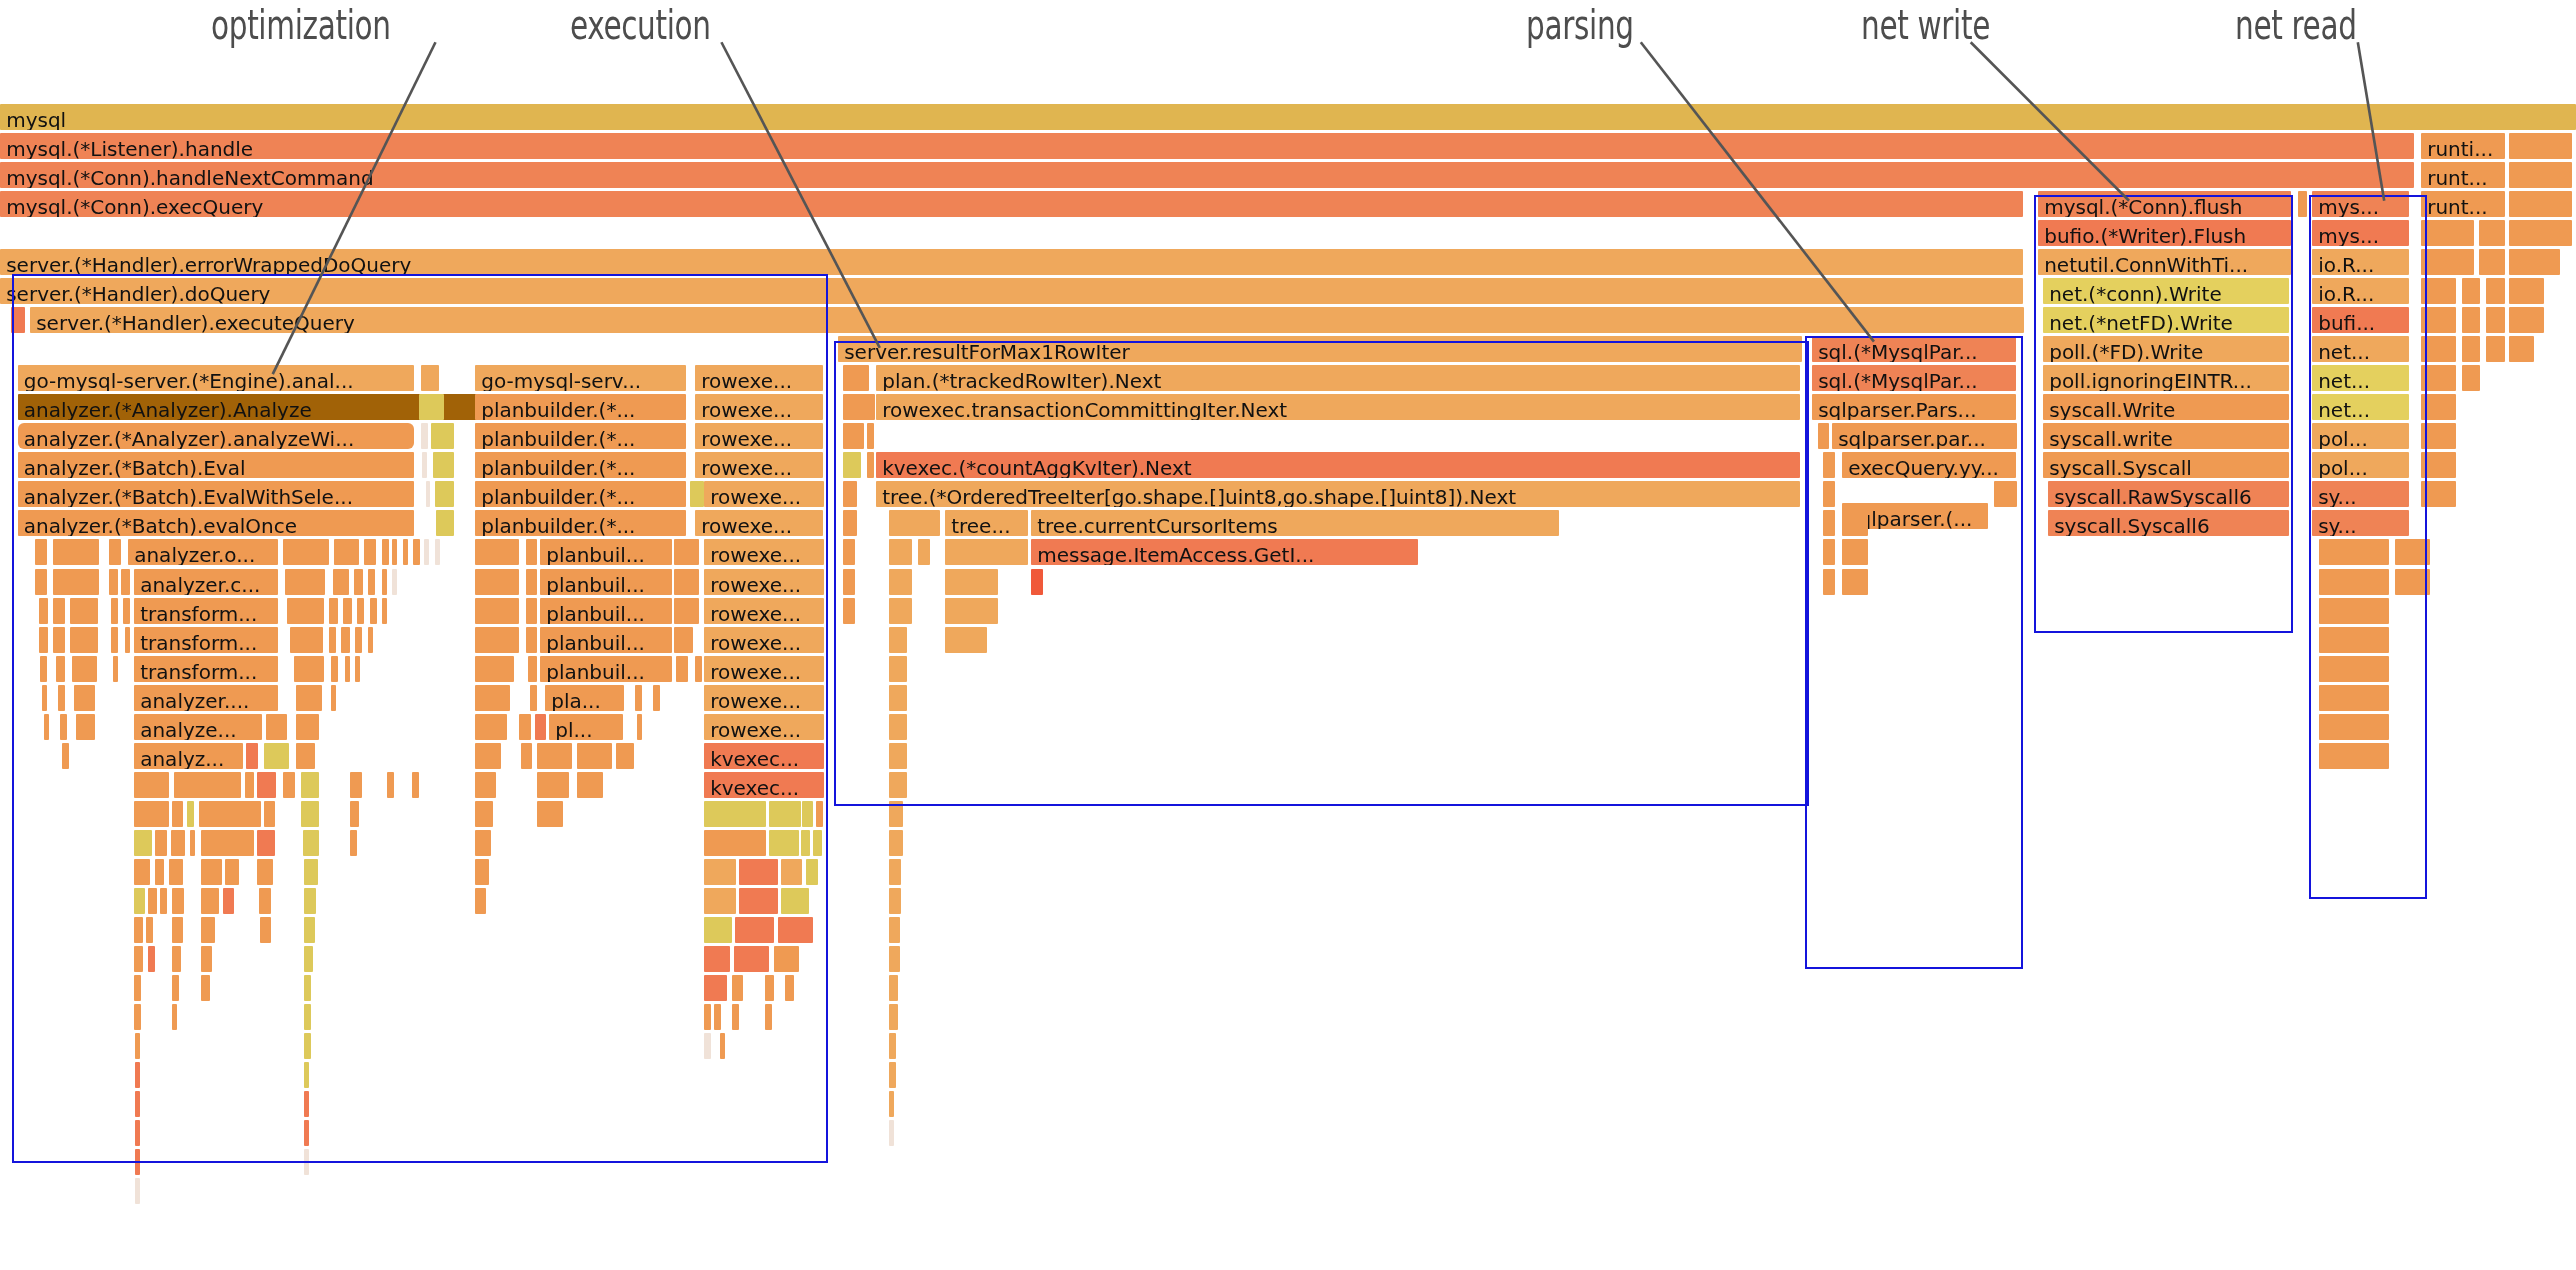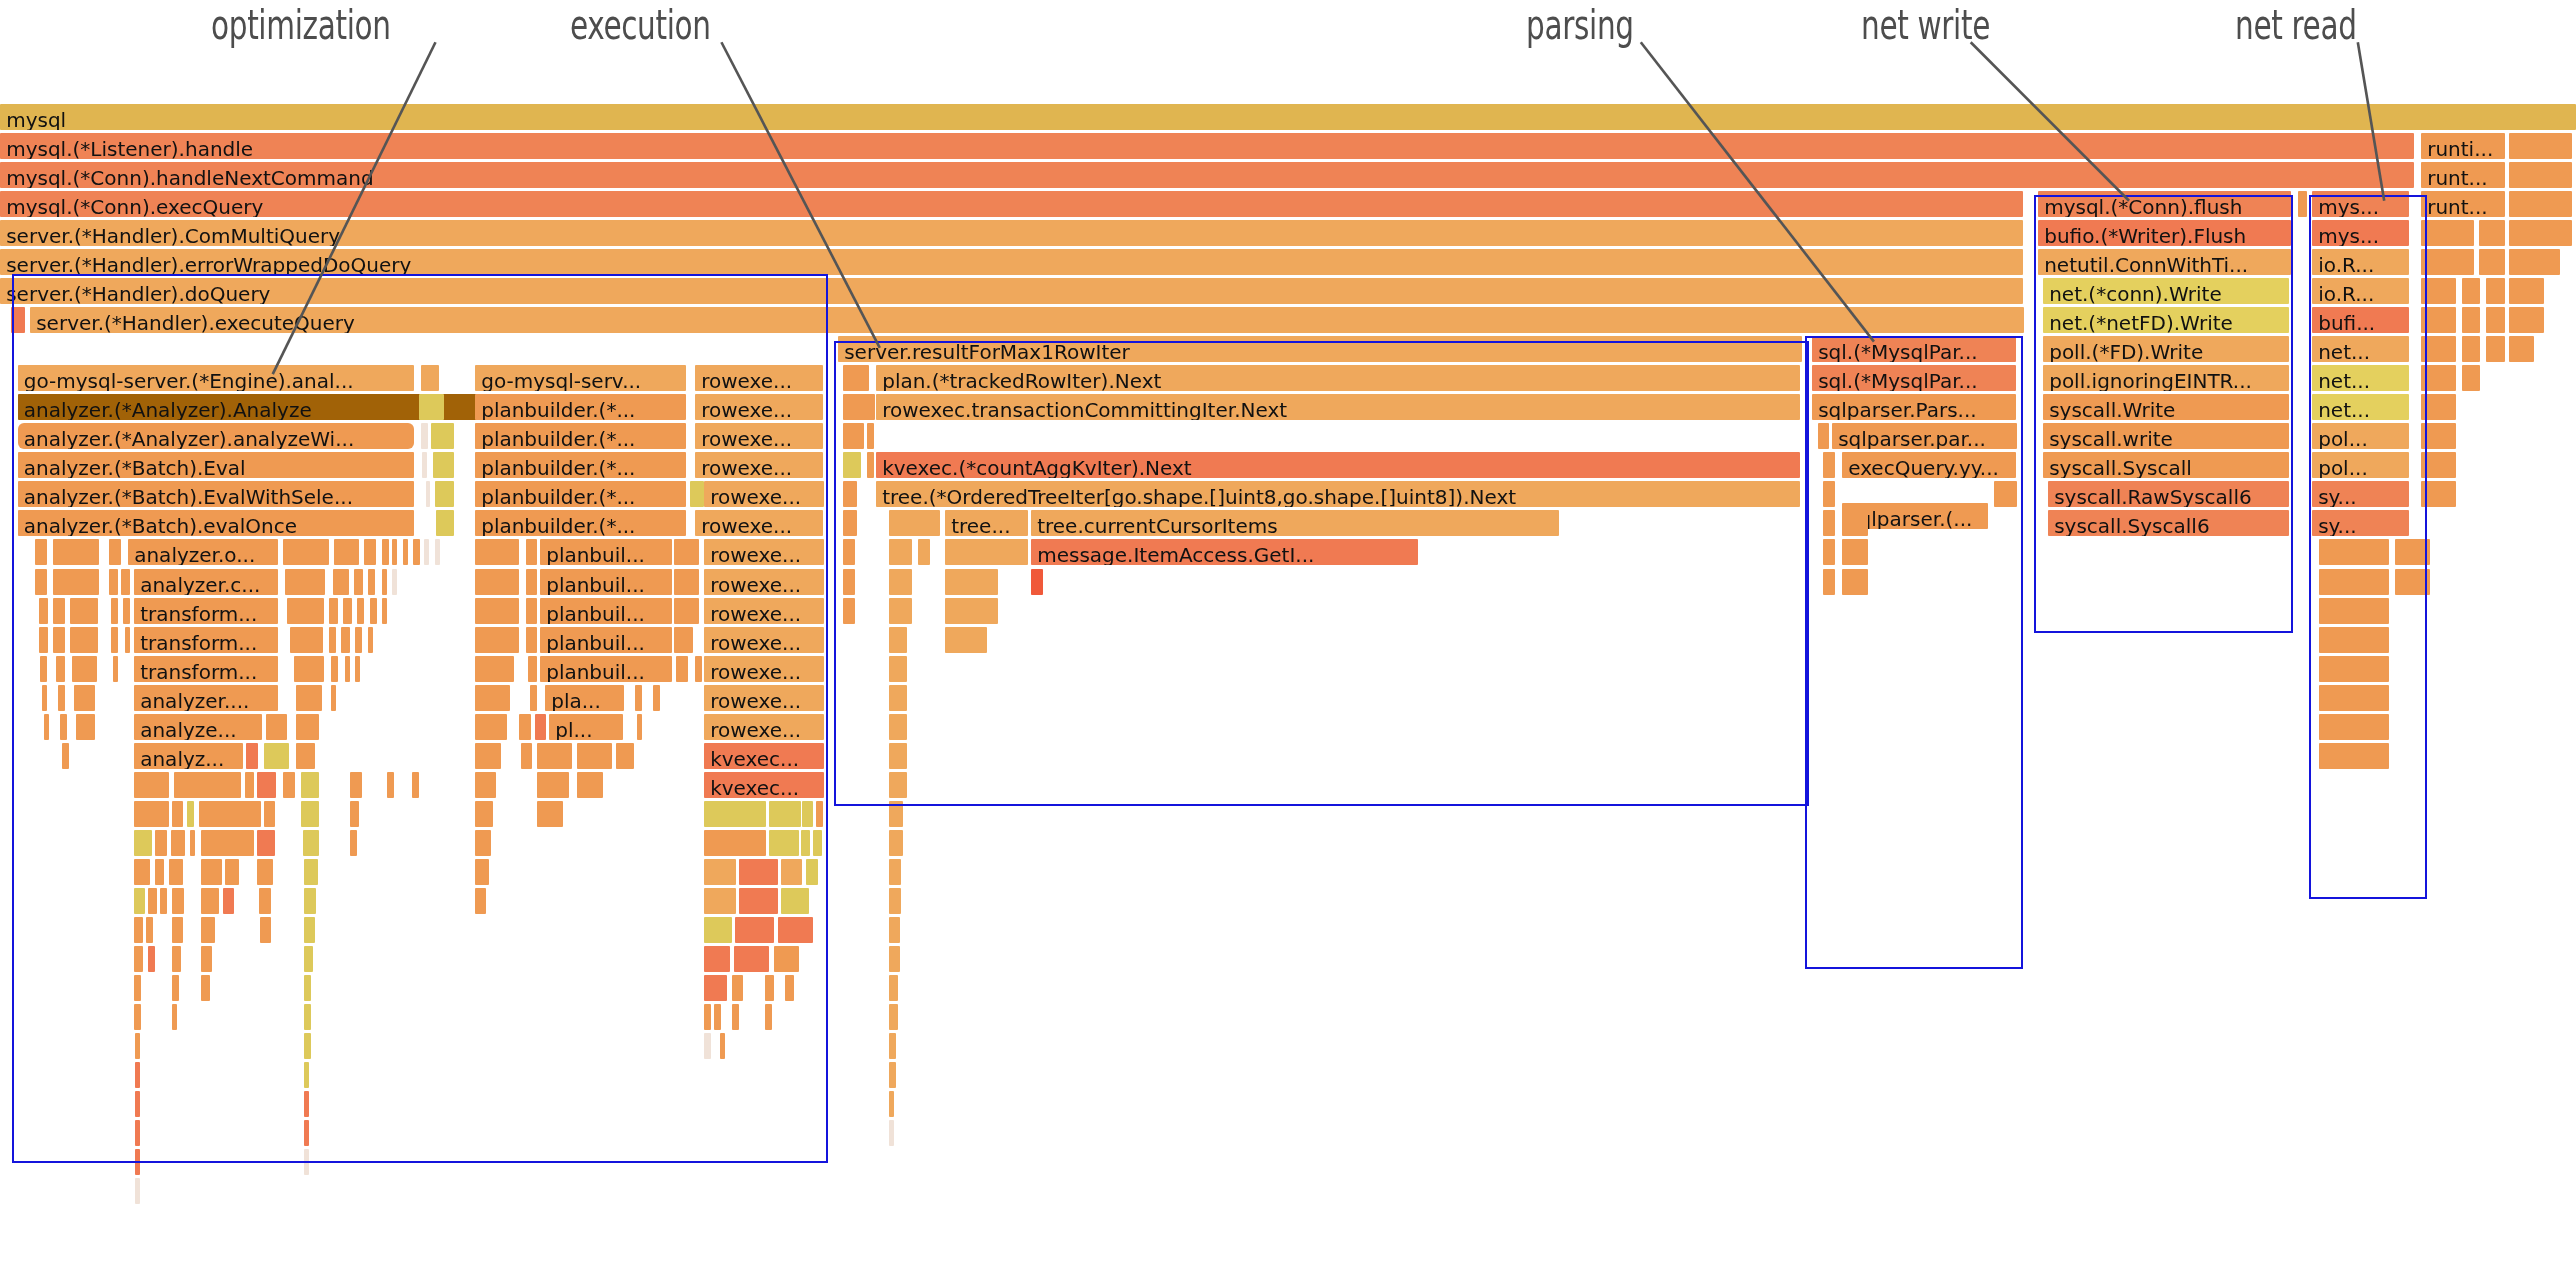--- a/index.html
+++ b/index.html
@@ -76,21 +76,20 @@
     <div class="frame" title="" style="left: 2509px; top: 29px; width: 63px; height: 26px; background: rgb(239, 154, 82);"></div>
     <div class="frame" title="mysql.(*Conn).handleNextCommand" style="left: 0px; top: 58px; width: 2414px; height: 26px; background: rgb(239, 131, 85);"><span>mysql.(*Conn).handleNextCommand</span></div>
     <div class="frame" title="runt..." style="left: 2421px; top: 58px; width: 84px; height: 26px; background: rgb(239, 154, 82);"><span>runt...</span></div>
     <div class="frame" title="" style="left: 2509px; top: 58px; width: 63px; height: 26px; background: rgb(239, 154, 82);"></div>
     <div class="frame" title="mysql.(*Conn).execQuery" style="left: 0px; top: 87px; width: 2023px; height: 26px; background: rgb(239, 131, 85);"><span>mysql.(*Conn).execQuery</span></div>
     <div class="frame" title="mysql.(*Conn).flush" style="left: 2038px; top: 87px; width: 253px; height: 26px; background: rgb(239, 131, 85);"><span>mysql.(*Conn).flush</span></div>
     <div class="frame tiny" title="" style="left: 2298px; top: 87px; width: 8.8px; height: 26px; background: rgb(239, 154, 82);"></div>
     <div class="frame" title="mys..." style="left: 2312px; top: 87px; width: 97px; height: 26px; background: rgb(239, 131, 85);"><span>mys...</span></div>
     <div class="frame" title="runt..." style="left: 2421px; top: 87px; width: 84px; height: 26px; background: rgb(239, 154, 82);"><span>runt...</span></div>
     <div class="frame" title="" style="left: 2509px; top: 87px; width: 63px; height: 26px; background: rgb(239, 154, 82);"></div>
-    <div class="frame" title="server.(*Handler).ComMultiQuery" style="left: 0px; top: 116px; width: 2023px; height: 26px; background: rgb(239, 168, 92);"><span>server.(*Handler).ComMultiQuery</span></div>
     <div class="frame" title="bufio.(*Writer).Flush" style="left: 2038px; top: 116px; width: 253px; height: 26px; background: rgb(240, 122, 82);"><span>bufio.(*Writer).Flush</span></div>
     <div class="frame" title="mys..." style="left: 2312px; top: 116px; width: 97px; height: 26px; background: rgb(240, 122, 82);"><span>mys...</span></div>
     <div class="frame" title="" style="left: 2421px; top: 116px; width: 53px; height: 26px; background: rgb(239, 154, 82);"></div>
     <div class="frame tiny" title="" style="left: 2479px; top: 116px; width: 26px; height: 26px; background: rgb(239, 154, 82);"></div>
     <div class="frame" title="" style="left: 2509px; top: 116px; width: 63px; height: 26px; background: rgb(239, 154, 82);"></div>
     <div class="frame" title="server.(*Handler).errorWrappedDoQuery" style="left: 0px; top: 145px; width: 2023px; height: 26px; background: rgb(239, 168, 92);"><span>server.(*Handler).errorWrappedDoQuery</span></div>
     <div class="frame" title="netutil.ConnWithTi..." style="left: 2038px; top: 145px; width: 253px; height: 26px; background: rgb(239, 168, 92);"><span>netutil.ConnWithTi...</span></div>
     <div class="frame" title="io.R..." style="left: 2312px; top: 145px; width: 97px; height: 26px; background: rgb(239, 168, 92);"><span>io.R...</span></div>
     <div class="frame" title="" style="left: 2421px; top: 145px; width: 53px; height: 26px; background: rgb(239, 154, 82);"></div>
     <div class="frame tiny" title="" style="left: 2479px; top: 145px; width: 26px; height: 26px; background: rgb(239, 154, 82);"></div>

